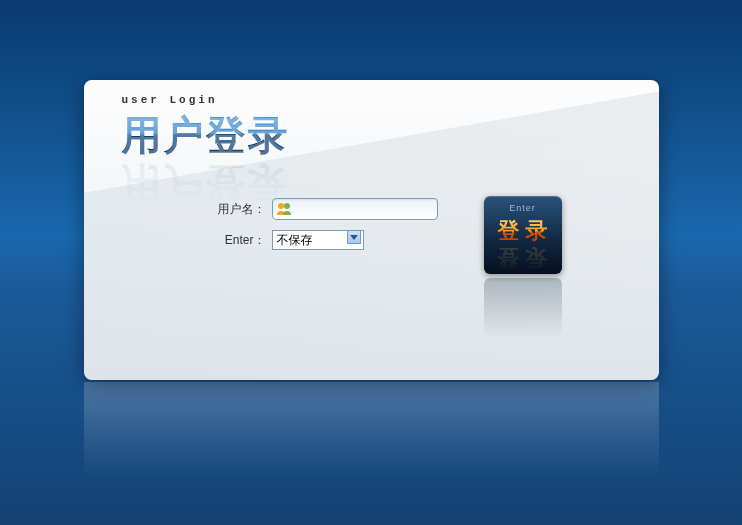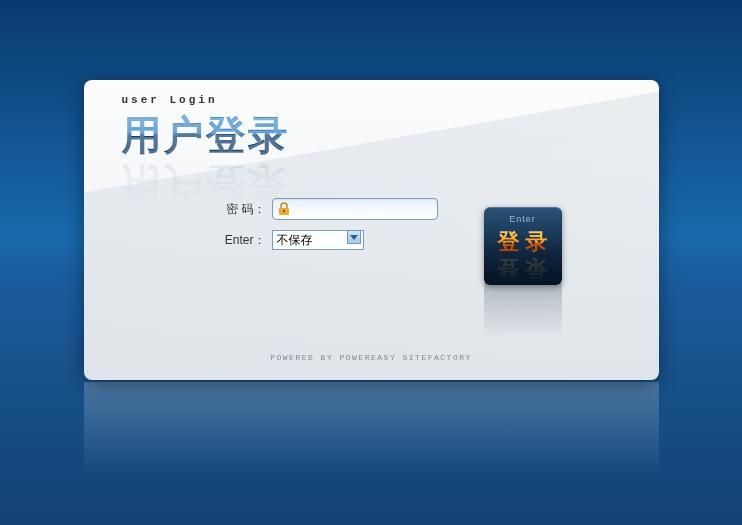--- a/index.html
+++ b/index.html
@@ -155,21 +155,20 @@
   border-radius: 6px;
   background: linear-gradient(to bottom, #2a5278 0%, #1a3a58 35%, #0f2540 60%, #04101f 100%);
   border: none;
   cursor: pointer;
   box-shadow: 0 2px 6px rgba(0,0,0,0.4), inset 0 1px 0 rgba(255,255,255,0.2);
   display: flex;
   flex-direction: column;
   align-items: center;
   justify-content: center;
   padding-top: 4px;
-  margin-top: 11px;
 }
 .login-button-sub {
   font-size: 9px;
   color: #9db8d2;
   letter-spacing: 1px;
   margin-bottom: 3px;
 }
 .login-button-main {
   font-size: 22px;
   font-weight: 900;
@@ -241,47 +240,47 @@
     </div>
     <div class="title-reflection">
       <span class="title-char">用</span>
       <span class="title-char">户</span>
       <span class="title-char">登</span>
       <span class="title-char">录</span>
     </div>
   </div>
 
   <div class="form-area">
-
     <div class="form-row">
-      <div class="form-label">密 码：</div>
+      <div class="form-label">用户名：</div>
       <div class="input-wrap">
         <svg class="input-icon" viewBox="0 0 16 16">
-          <rect x="3" y="7" width="10" height="7" rx="1" fill="#f5a623"></rect>
-          <path d="M5 7 V5 a3 3 0 0 1 6 0 V7" stroke="#c78510" stroke-width="1.5" fill="none"></path>
-          <circle cx="8" cy="10" r="1.2" fill="#8a5a00"></circle>
+          <circle cx="5" cy="5" r="3" fill="#f5a623"></circle>
+          <path d="M1 14 Q1 10 5 10 Q9 10 9 14 Z" fill="#f5a623"></path>
+          <circle cx="11" cy="5" r="3" fill="#7cb342"></circle>
+          <path d="M7 14 Q7 10 11 10 Q15 10 15 14 Z" fill="#7cb342"></path>
         </svg>
-        <input type="password" class="text-input" value="" style="">
+        <input type="text" class="text-input" value="" style="">
       </div>
     </div>
+
 
     <div class="form-row">
       <div class="form-label">Enter：</div>
       <div class="select-wrap">
         <select class="cookie-select">
           <option>不保存</option>
         </select>
         <span class="select-arrow"></span>
       </div>
     </div>
   </div>
 
   <button class="login-button">
     <span class="login-button-sub">Enter</span>
     <span class="login-button-main">登录</span>
     <span class="login-button-refl">登录</span>
   </button>
   <div class="btn-reflection"></div>
 
-  <div class="footer">POWERED BY POWEREASY SITEFACTORY</div>
 </div>
 
 <div class="card-reflection"></div>
 
 </body></html>

